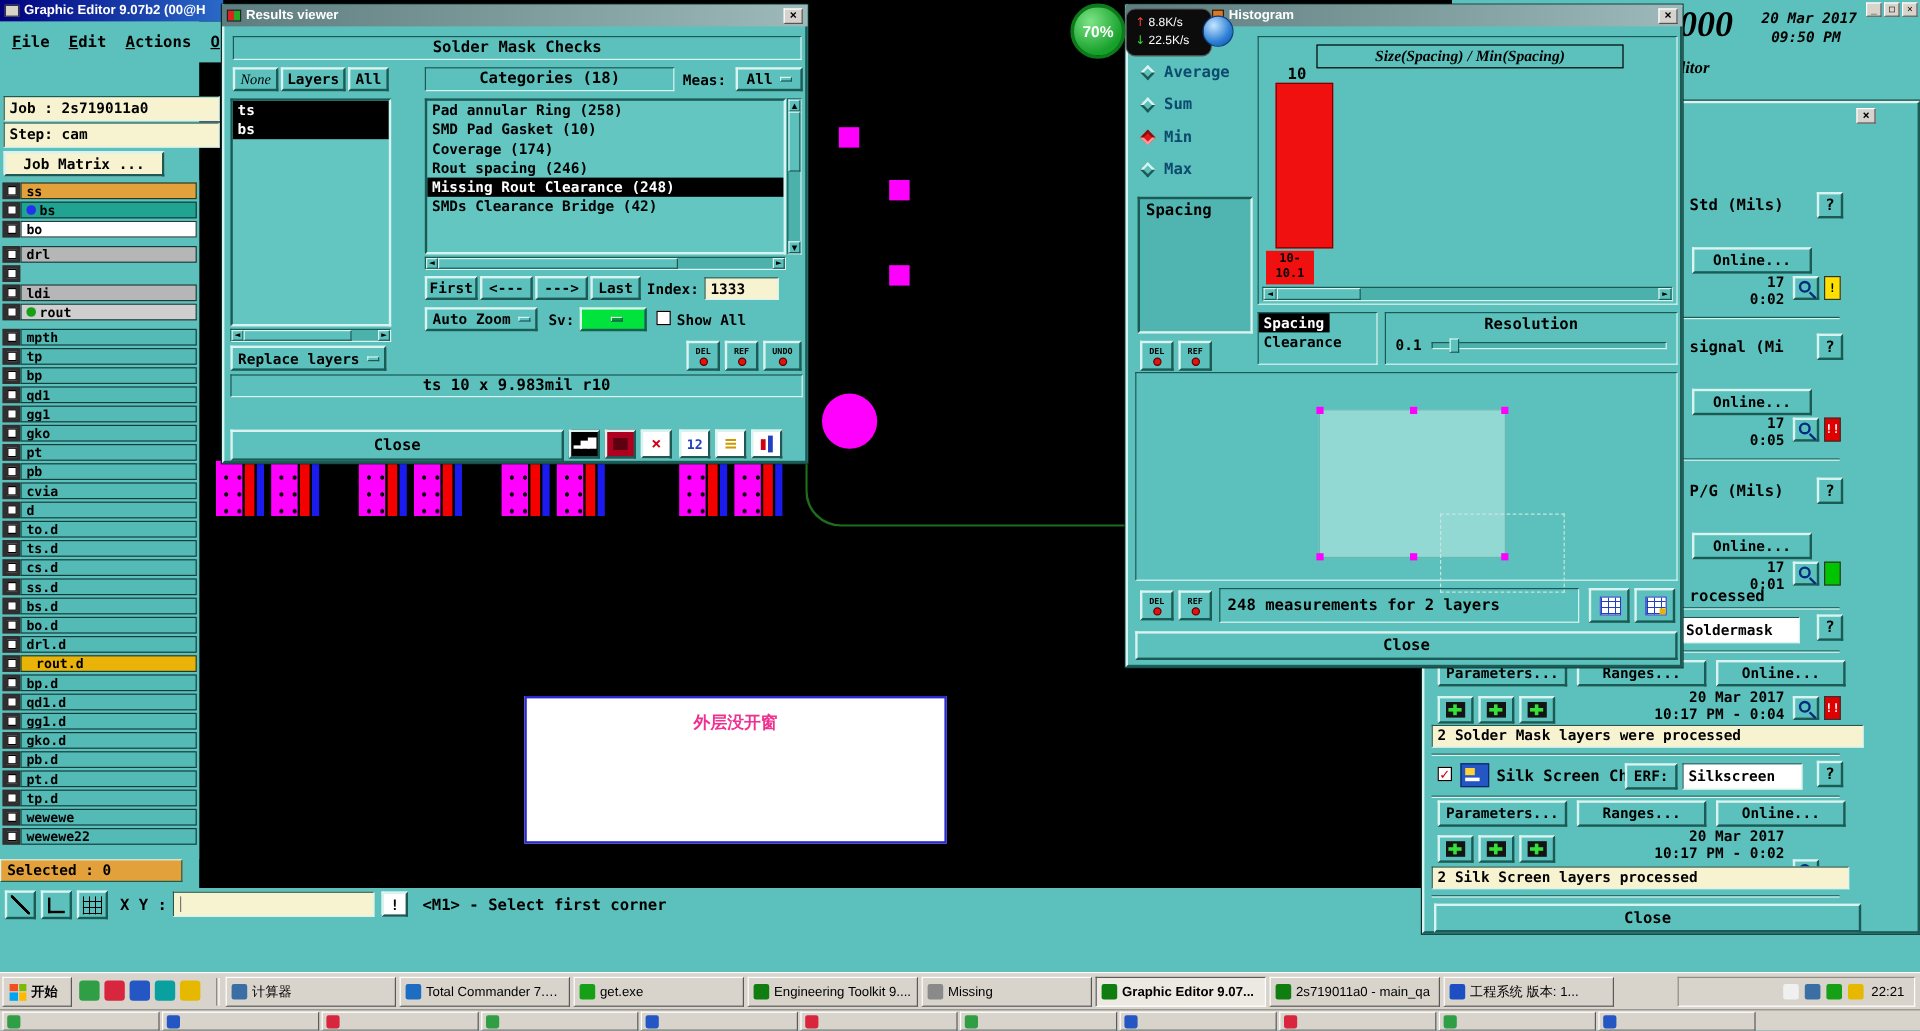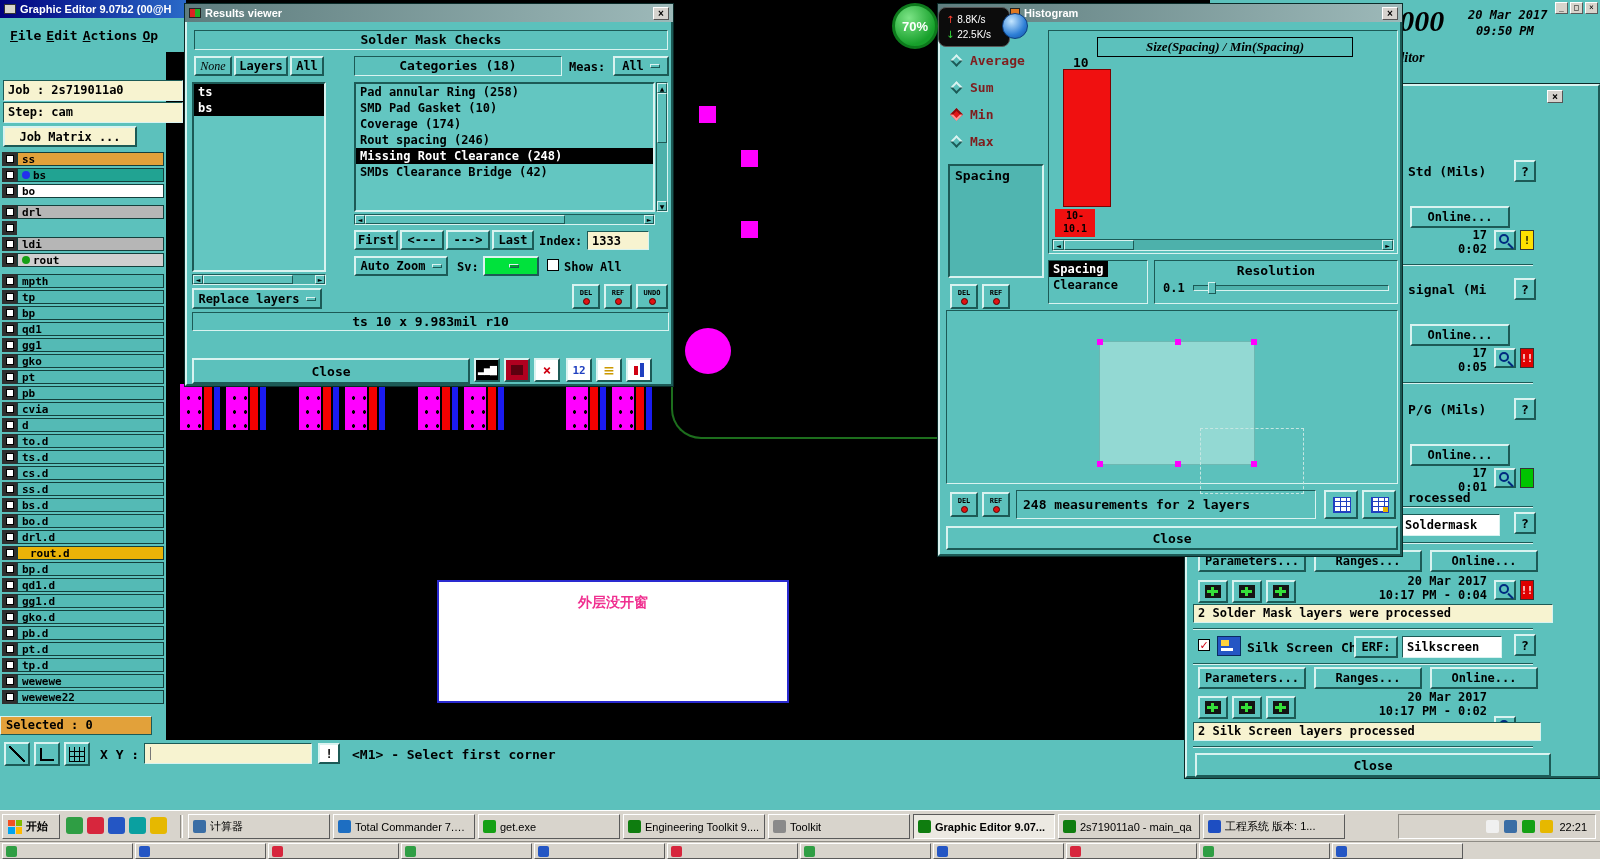--- a/index.html
+++ b/index.html
@@ -24,21 +24,21 @@
 .ddash{width:10px;height:4px;background:#5cc1bc;border:1px solid;border-color:#d9f3f0 #1c5a56 #1c5a56 #d9f3f0;margin-left:6px;flex:none}
 .cb{width:12px;height:12px;background:#fff;border:1px solid #000;display:flex;align-items:center;justify-content:center}
 .led{width:7px;height:7px;border-radius:50%;background:#e01212;border:1px solid #5d0000;display:block}
 .mini{flex-direction:column;gap:1px;font-size:7px;padding:1px}
 .hscroll,.vscroll{background:#4db1ab;border:1px solid;border-color:#1c5a56 #d9f3f0 #d9f3f0 #1c5a56;display:flex}
 .vscroll{flex-direction:column}
 .sarr{background:#5cc1bc;border:1px solid;border-color:#d9f3f0 #1c5a56 #1c5a56 #d9f3f0;font-size:6px;display:flex;align-items:center;justify-content:center;font-family:"DejaVu Sans",sans-serif;flex:none}
 .sthumb{background:#5cc1bc;border:1px solid;border-color:#d9f3f0 #1c5a56 #1c5a56 #d9f3f0;flex:none}
 .sep{border-top:1px solid #1c5a56;border-bottom:1px solid #d9f3f0;height:2px}
 
-#menu-items{display:flex;gap:5px;align-items:center;height:100%;padding-left:10px}
+#menu-items{display:flex;gap:16px;align-items:center;height:100%;padding-left:10px}
 .menu-item{font-weight:bold;font-size:13px;cursor:default}
 
 #layer-rows{display:flex;flex-direction:column;padding:2px}
 .layer-row{display:flex;height:14px;margin-bottom:2px}
 .layer-row.gs{margin-top:5px}
 .chkcell{width:15px;background:#2f2f2f;display:flex;align-items:center;justify-content:center;flex:none}
 .chkcell i{width:8px;height:8px;background:#fff;border:1px solid #000;display:block}
 .namecell{flex:1;display:flex;align-items:center;padding-left:4px;border:1px solid #143f3c;font-size:11px;font-weight:bold;gap:3px;overflow:hidden}
 .dot{width:8px;height:8px;border-radius:50%;display:block;flex:none}
 
@@ -52,21 +52,21 @@
 .dialog{background:#fff;border:2px solid #2a2ad0}
 .dialog-text{margin-top:12px;text-align:center;color:#f03090;font-weight:bold;font-size:14px;font-family:"DejaVu Sans","Liberation Sans",sans-serif}
 
 .rv-li,.rv-ci{height:16px;display:flex;align-items:center;padding-left:4px;font-weight:bold;font-size:12px;white-space:nowrap}
 .sel{background:#000;color:#fff}
 .rv-ico{width:26px;height:24px;border:2px solid;border-color:#d9f3f0 #1c5a56 #1c5a56 #d9f3f0;background:#fff;display:flex;align-items:center;justify-content:center;font-weight:bold;position:absolute}
 
 .hg-stat{display:flex;align-items:center;height:20px;margin-bottom:7px}
 .dia{width:9px;height:9px;transform:rotate(45deg);background:#5cc1bc;border:2px solid;border-color:#d9f3f0 #1c5a56 #1c5a56 #d9f3f0;margin:0 9px 0 2px;flex:none}
 .dia.on{background:#e01818;border-color:#8a0d0d #ff9a9a #ff9a9a #8a0d0d}
-.hg-stat span{font-weight:bold;font-size:13px;color:#7f1d1d}
+.hg-stat span{font-weight:bold;font-size:13px;color:#0c4a6e}
 .pvdot{position:absolute;width:6px;height:6px;background:#ff00ff}
 
 .mag{position:relative;width:22px;height:20px}
 .mag i{display:block;width:10px;height:10px;border:2px solid #002a80;border-radius:50%;position:absolute;top:2px;left:3px}
 .mag u{display:block;width:7px;height:2px;background:#002a80;transform:rotate(45deg);position:absolute;left:11px;top:13px}
 .ind{width:14px;height:20px;display:flex;align-items:center;justify-content:center;font-weight:bold;font-size:10px;border:1px solid #333}
 .act{position:absolute;width:30px;height:23px}
 .actg{width:16px;height:13px;background:#141414;position:relative}
 .actg i{position:absolute;left:6px;top:2px;width:3px;height:9px;background:#35e03a}
 .actg u{position:absolute;left:2px;top:5px;width:11px;height:3px;background:#35e03a}
@@ -841,21 +841,21 @@
       <div class="task gbtn">
         <i class="tico" style="background: rgb(21, 160, 21);"></i>
         <span style="overflow: hidden; text-overflow: ellipsis;">get.exe</span>
       </div>
       <div class="task gbtn">
         <i class="tico" style="background: rgb(15, 125, 15);"></i>
         <span style="overflow: hidden; text-overflow: ellipsis;">Engineering Toolkit 9....</span>
       </div>
       <div class="task gbtn">
         <i class="tico" style="background: rgb(138, 138, 138);"></i>
-        <span style="overflow: hidden; text-overflow: ellipsis;">Toolkit</span>
+        <span style="overflow: hidden; text-overflow: ellipsis;">Missing</span>
       </div>
       <div class="task gbtn on">
         <i class="tico" style="background: rgb(15, 125, 15);"></i>
         <span style="overflow: hidden; text-overflow: ellipsis;">Graphic Editor 9.07...</span>
       </div>
       <div class="task gbtn">
         <i class="tico" style="background: rgb(15, 125, 15);"></i>
         <span style="overflow: hidden; text-overflow: ellipsis;">2s719011a0 - main_qa</span>
       </div>
       <div class="task gbtn">

